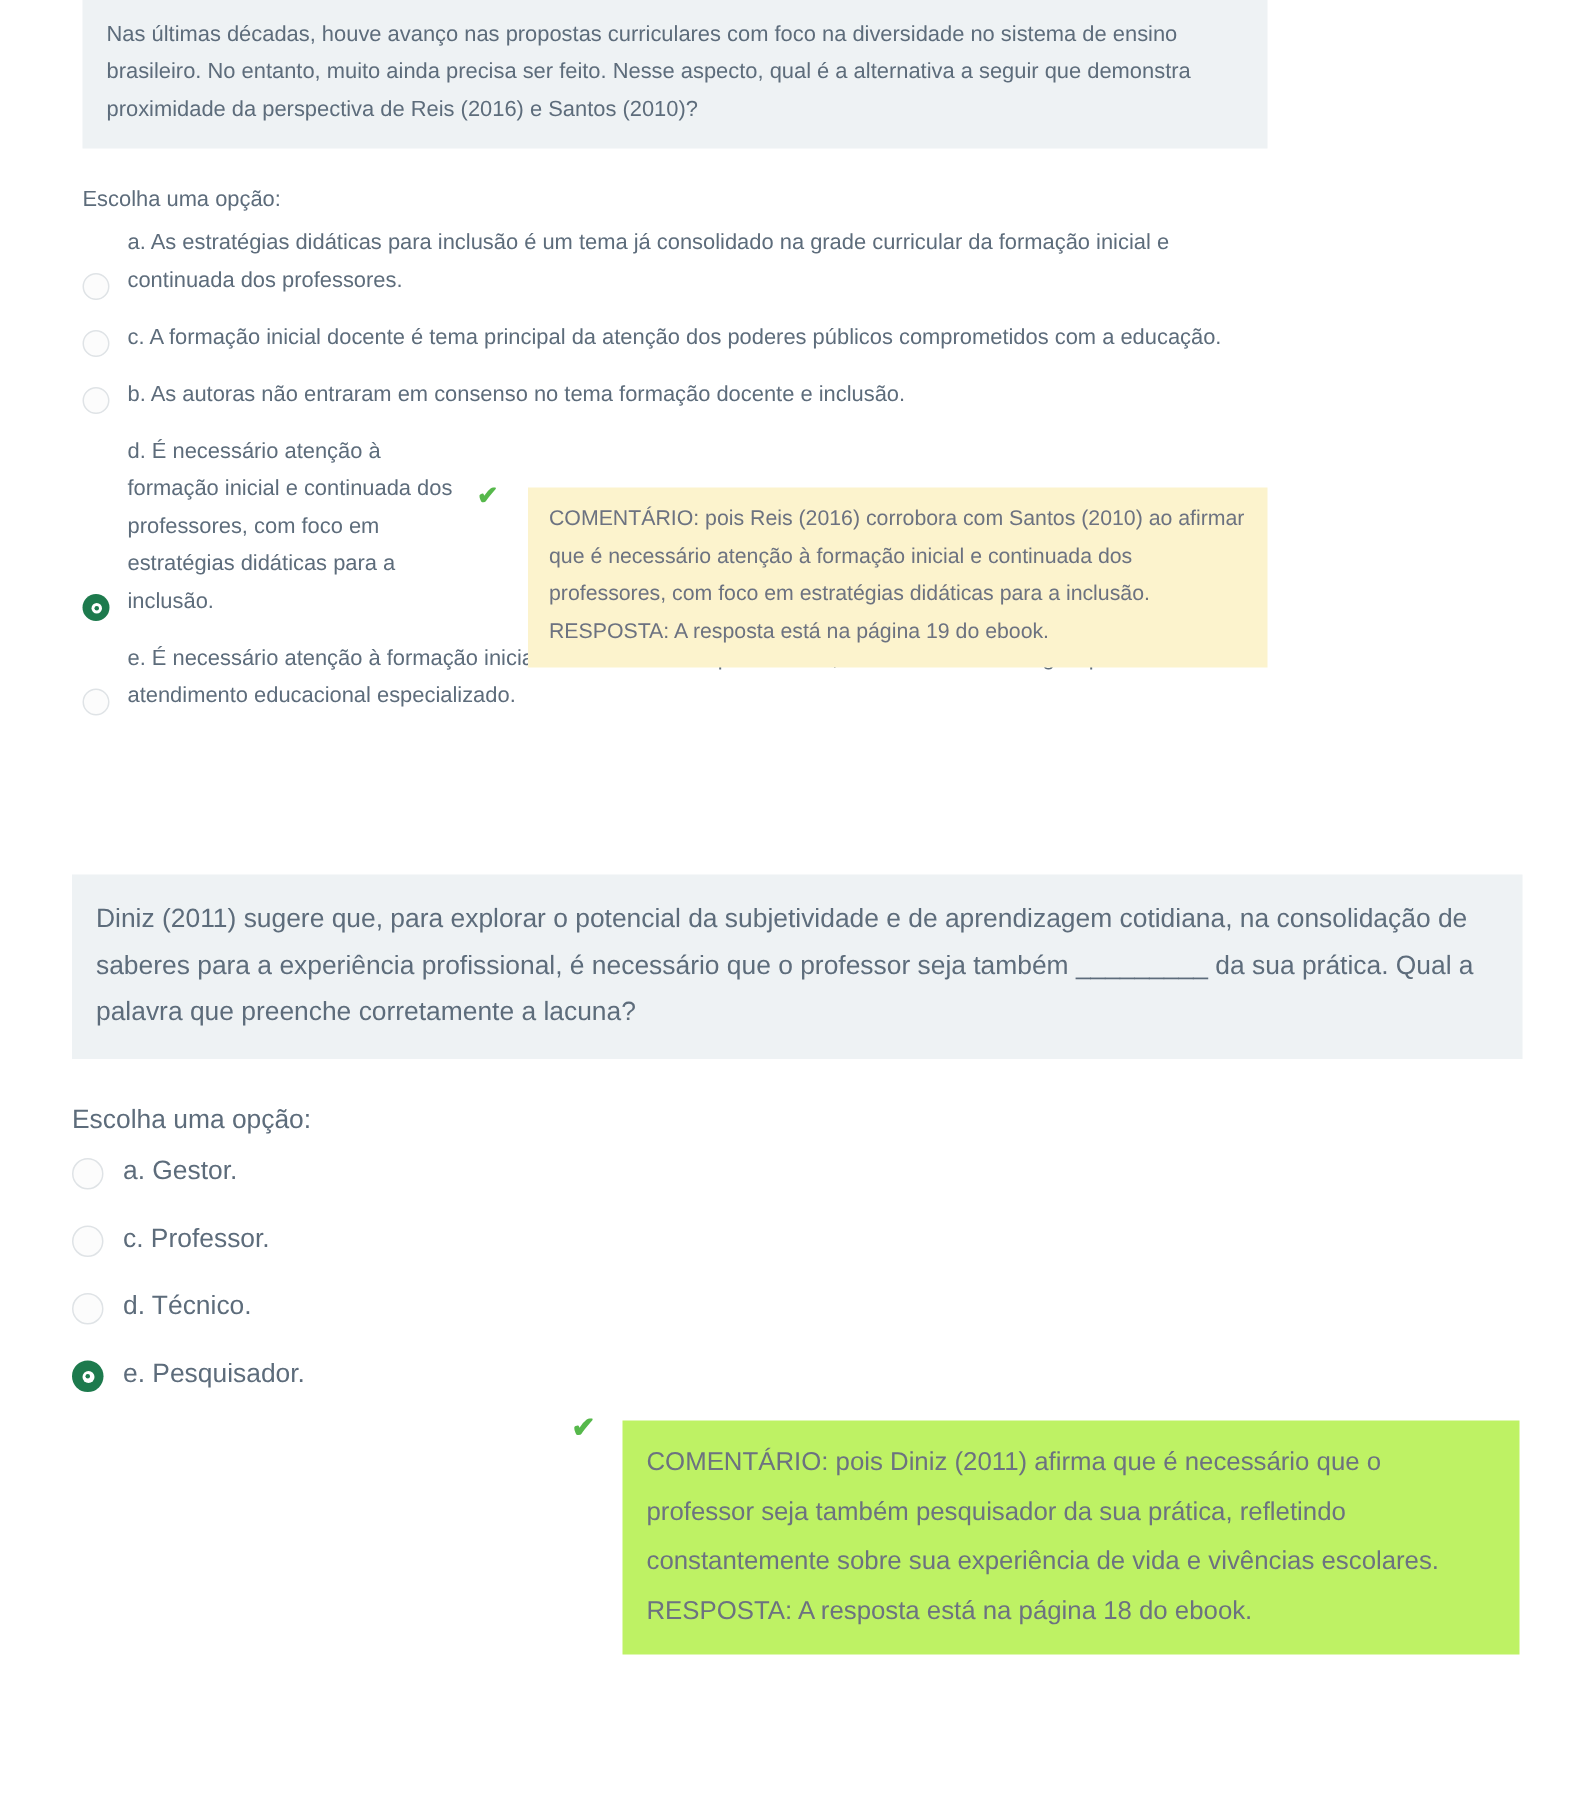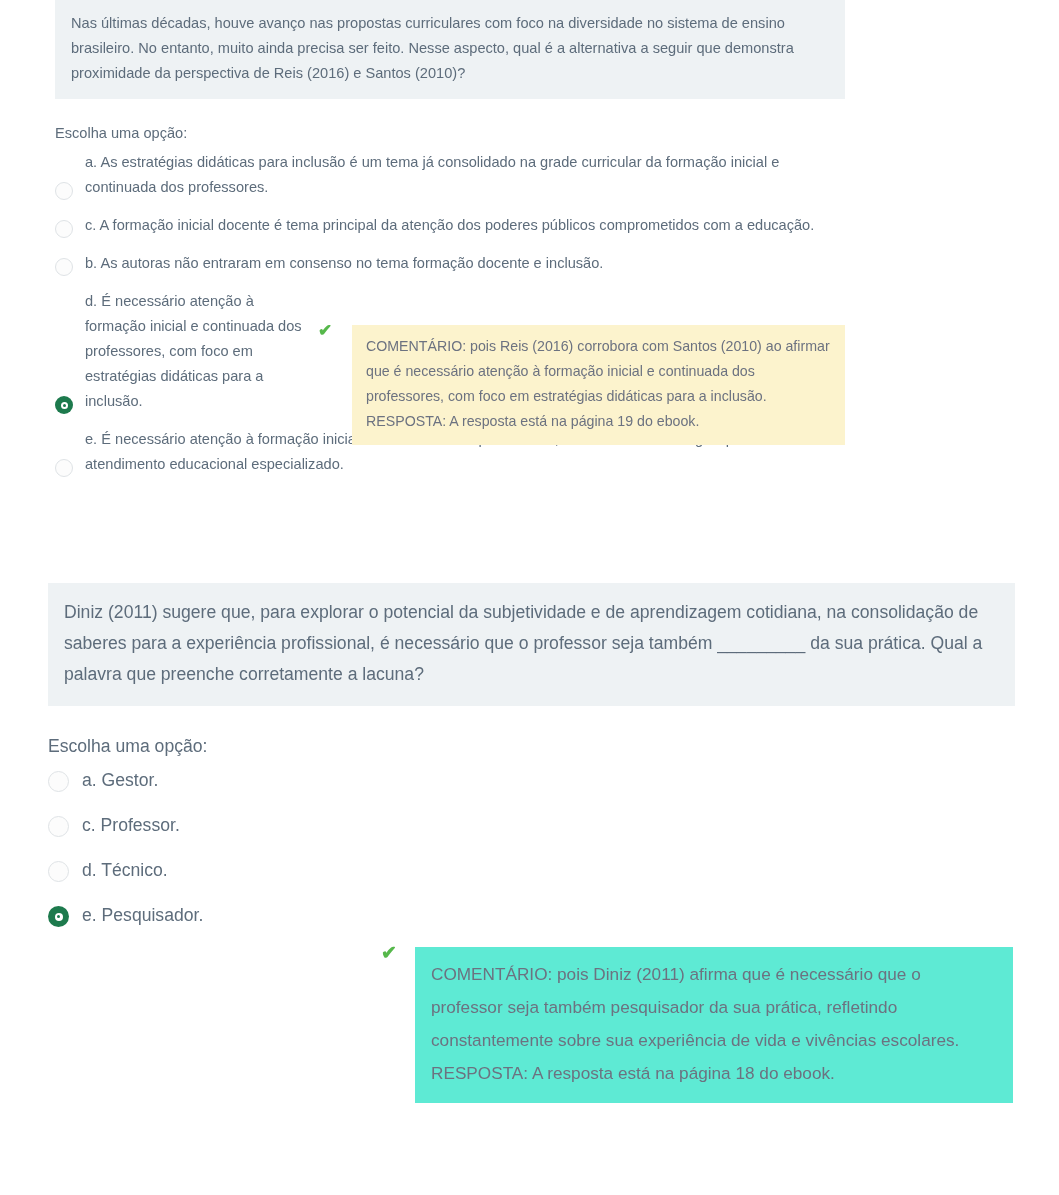--- a/index.html
+++ b/index.html
@@ -168,21 +168,21 @@
   .choose-label-2 {
     font-size: 17.6px;
     color: #5d6c7b;
     margin-top: 28px;
     line-height: 24px;
   }
 
   .opts2 { margin-top: 9px; }
   .opt2 {
     display: flex;
-    align-items: center;
+    align-items: flex-end;
     margin-bottom: 19px;
     font-size: 17.6px;
     line-height: 26px;
   }
   .opt2 .radio-holder {
     flex: 0 0 auto;
     width: 34px;
     padding-top: 3px;
   }
   .opt2 .radio {
@@ -204,21 +204,21 @@
     font-size: 19px;
   }
   .fb2 {
     position: absolute;
     left: 415px;
     top: 947px;
     width: 598px;
     padding: 11px 16px 13px 16px;
     font-size: 17.2px;
     line-height: 33px;
-    background: #5eead4;
+    background: #bef264;
     color: #6c7280;
     box-sizing: border-box;
   }
 </style>
 </head>
 <body>
 
 <div class="page">
 
   <div class="qblock1">

